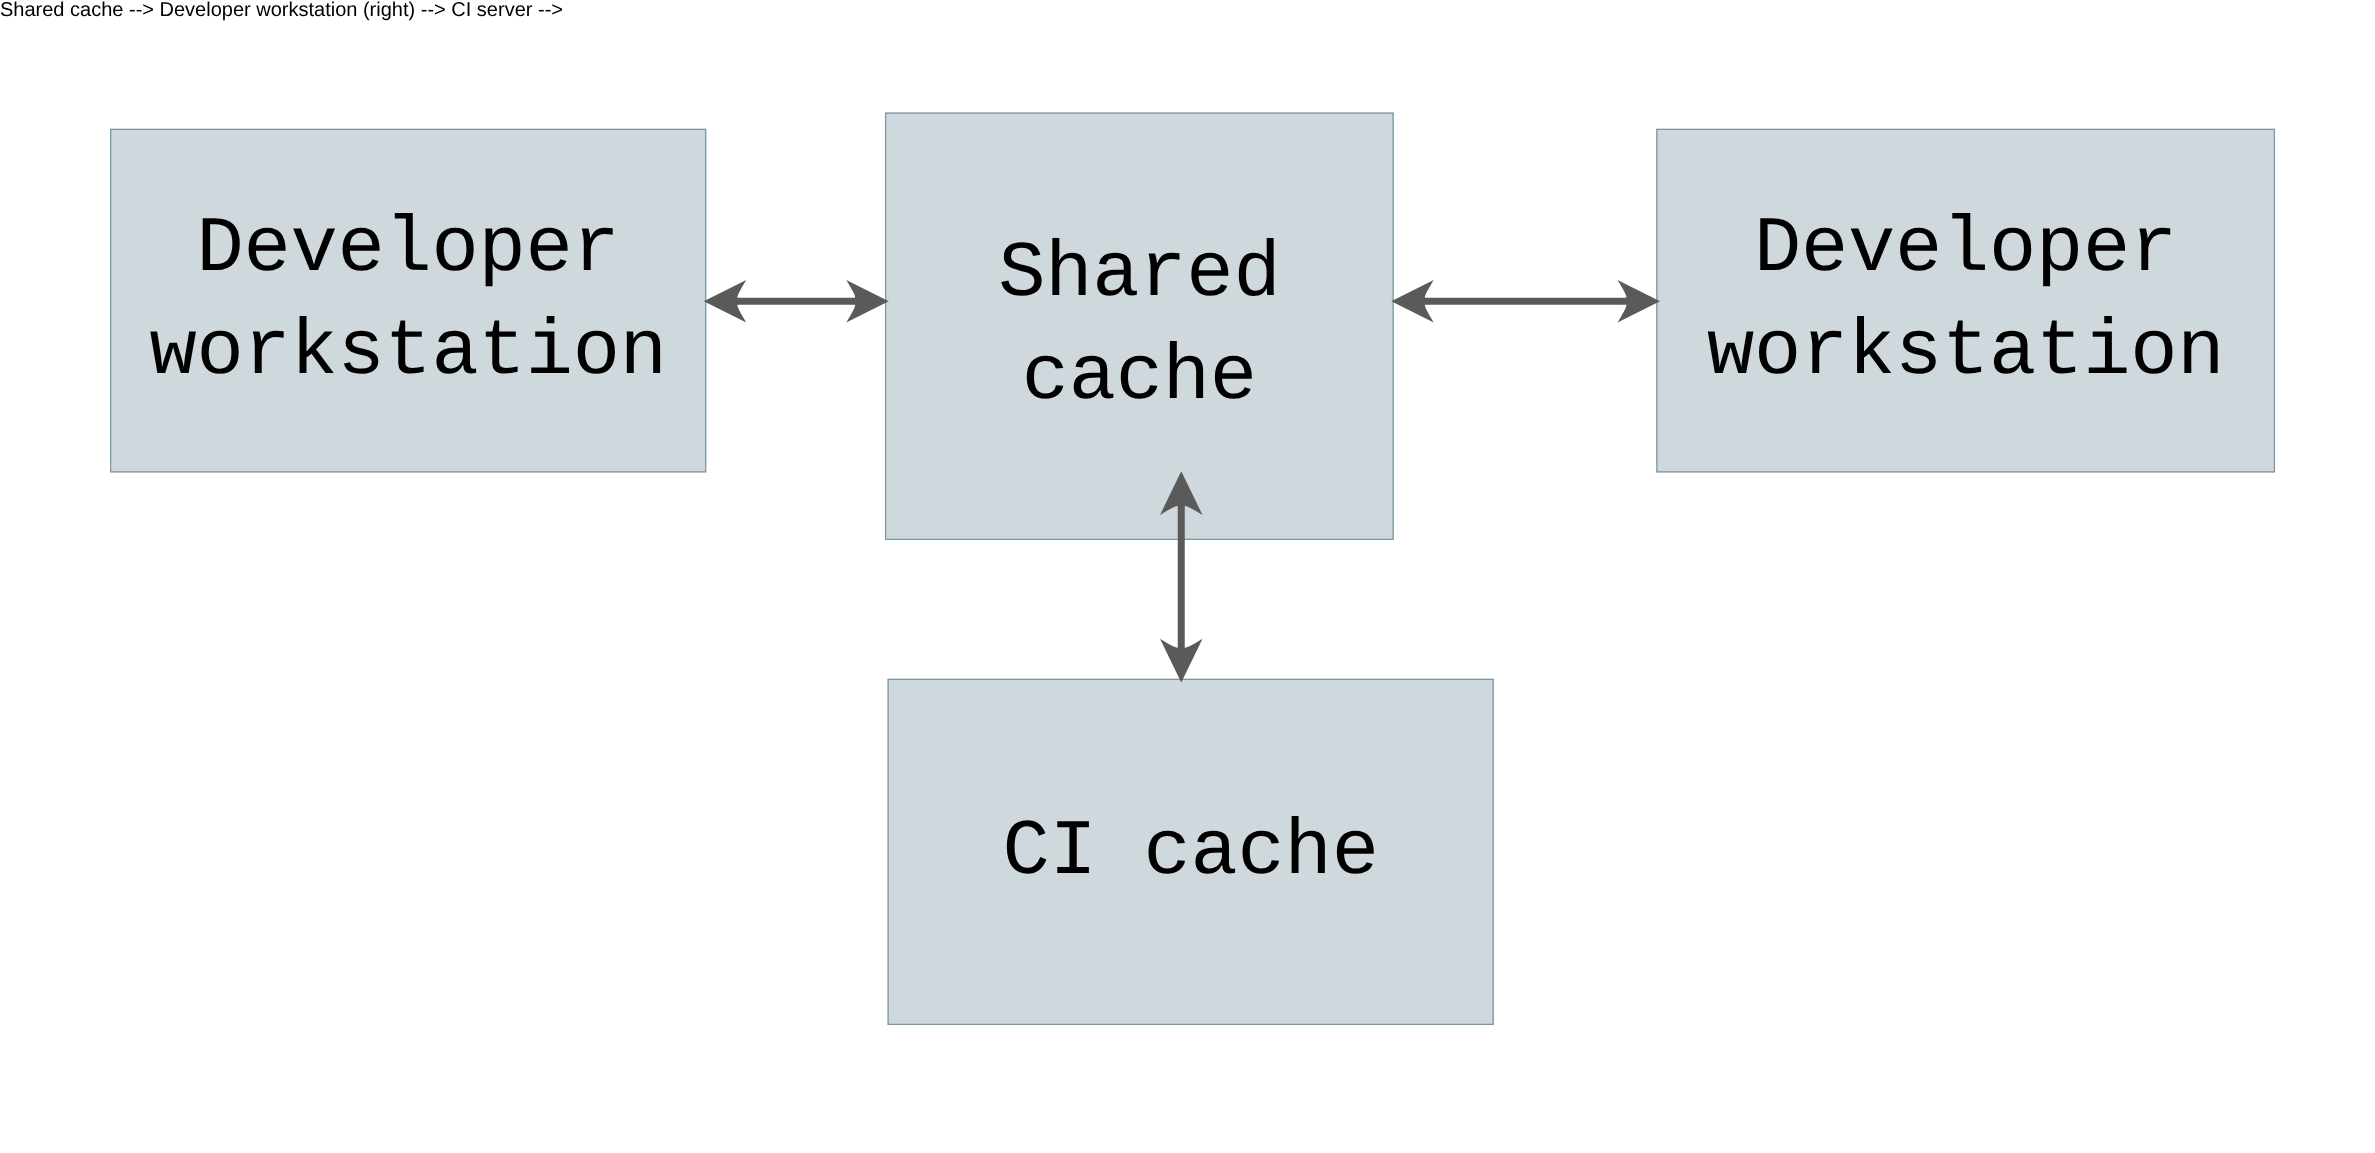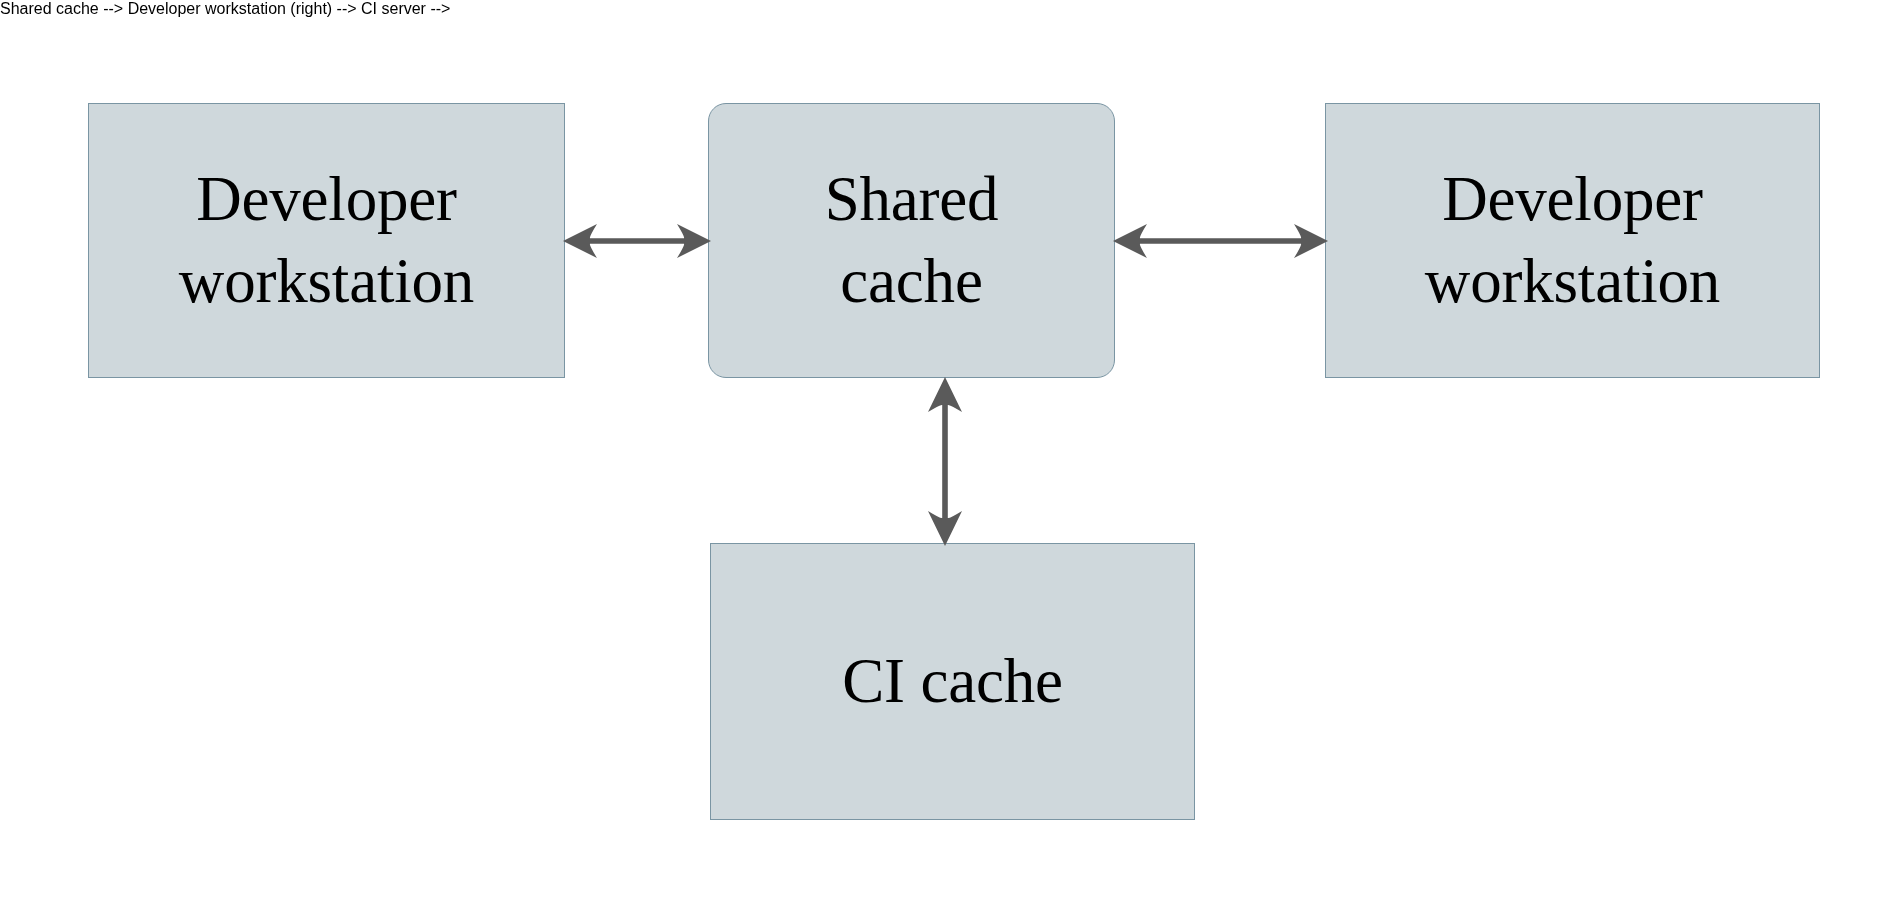--- a/index.html
+++ b/index.html
@@ -22,32 +22,32 @@
     position: absolute;
     box-sizing: border-box;
     background: #cfd8dc;
     border: 1.6px solid #7a95a3;
     display: flex;
     align-items: center;
     justify-content: center;
     text-align: center;
   }
   .node-label {
-    font-family: Liberation Serif, serif;
+    font-family: Liberation Mono, monospace;
     font-size: 63px;
     line-height: 1.30;
     font-weight: 400;
     color: #000000;
     letter-spacing: -0.2px;
     white-space: pre-line;
     padding: 0 4px;
   }
   
   #node-dev-left   { left: 88px;   top: 103px; width: 477px; height: 275px; }
-  #node-shared     { left: 708px;  top: 103px; width: 407px; height: 275px; border-radius: 18px; }
+  #node-shared     { left: 708px;  top: 90px; width: 407px; height: 342px; }
   #node-dev-right  { left: 1325px; top: 103px; width: 495px; height: 275px; }
   #node-ci         { left: 710px;  top: 543px; width: 485px; height: 277px; }
 
   .edge {
     position: absolute;
     overflow: visible;
   }
   #edge-left-shared  { left: 562px; top: 206px; width: 150px; height: 70px; }
   #edge-shared-right { left: 1112px; top: 206px; width: 217px; height: 70px; }
   #edge-shared-ci    { left: 910px;  top: 376px; width: 70px;  height: 171px; }

